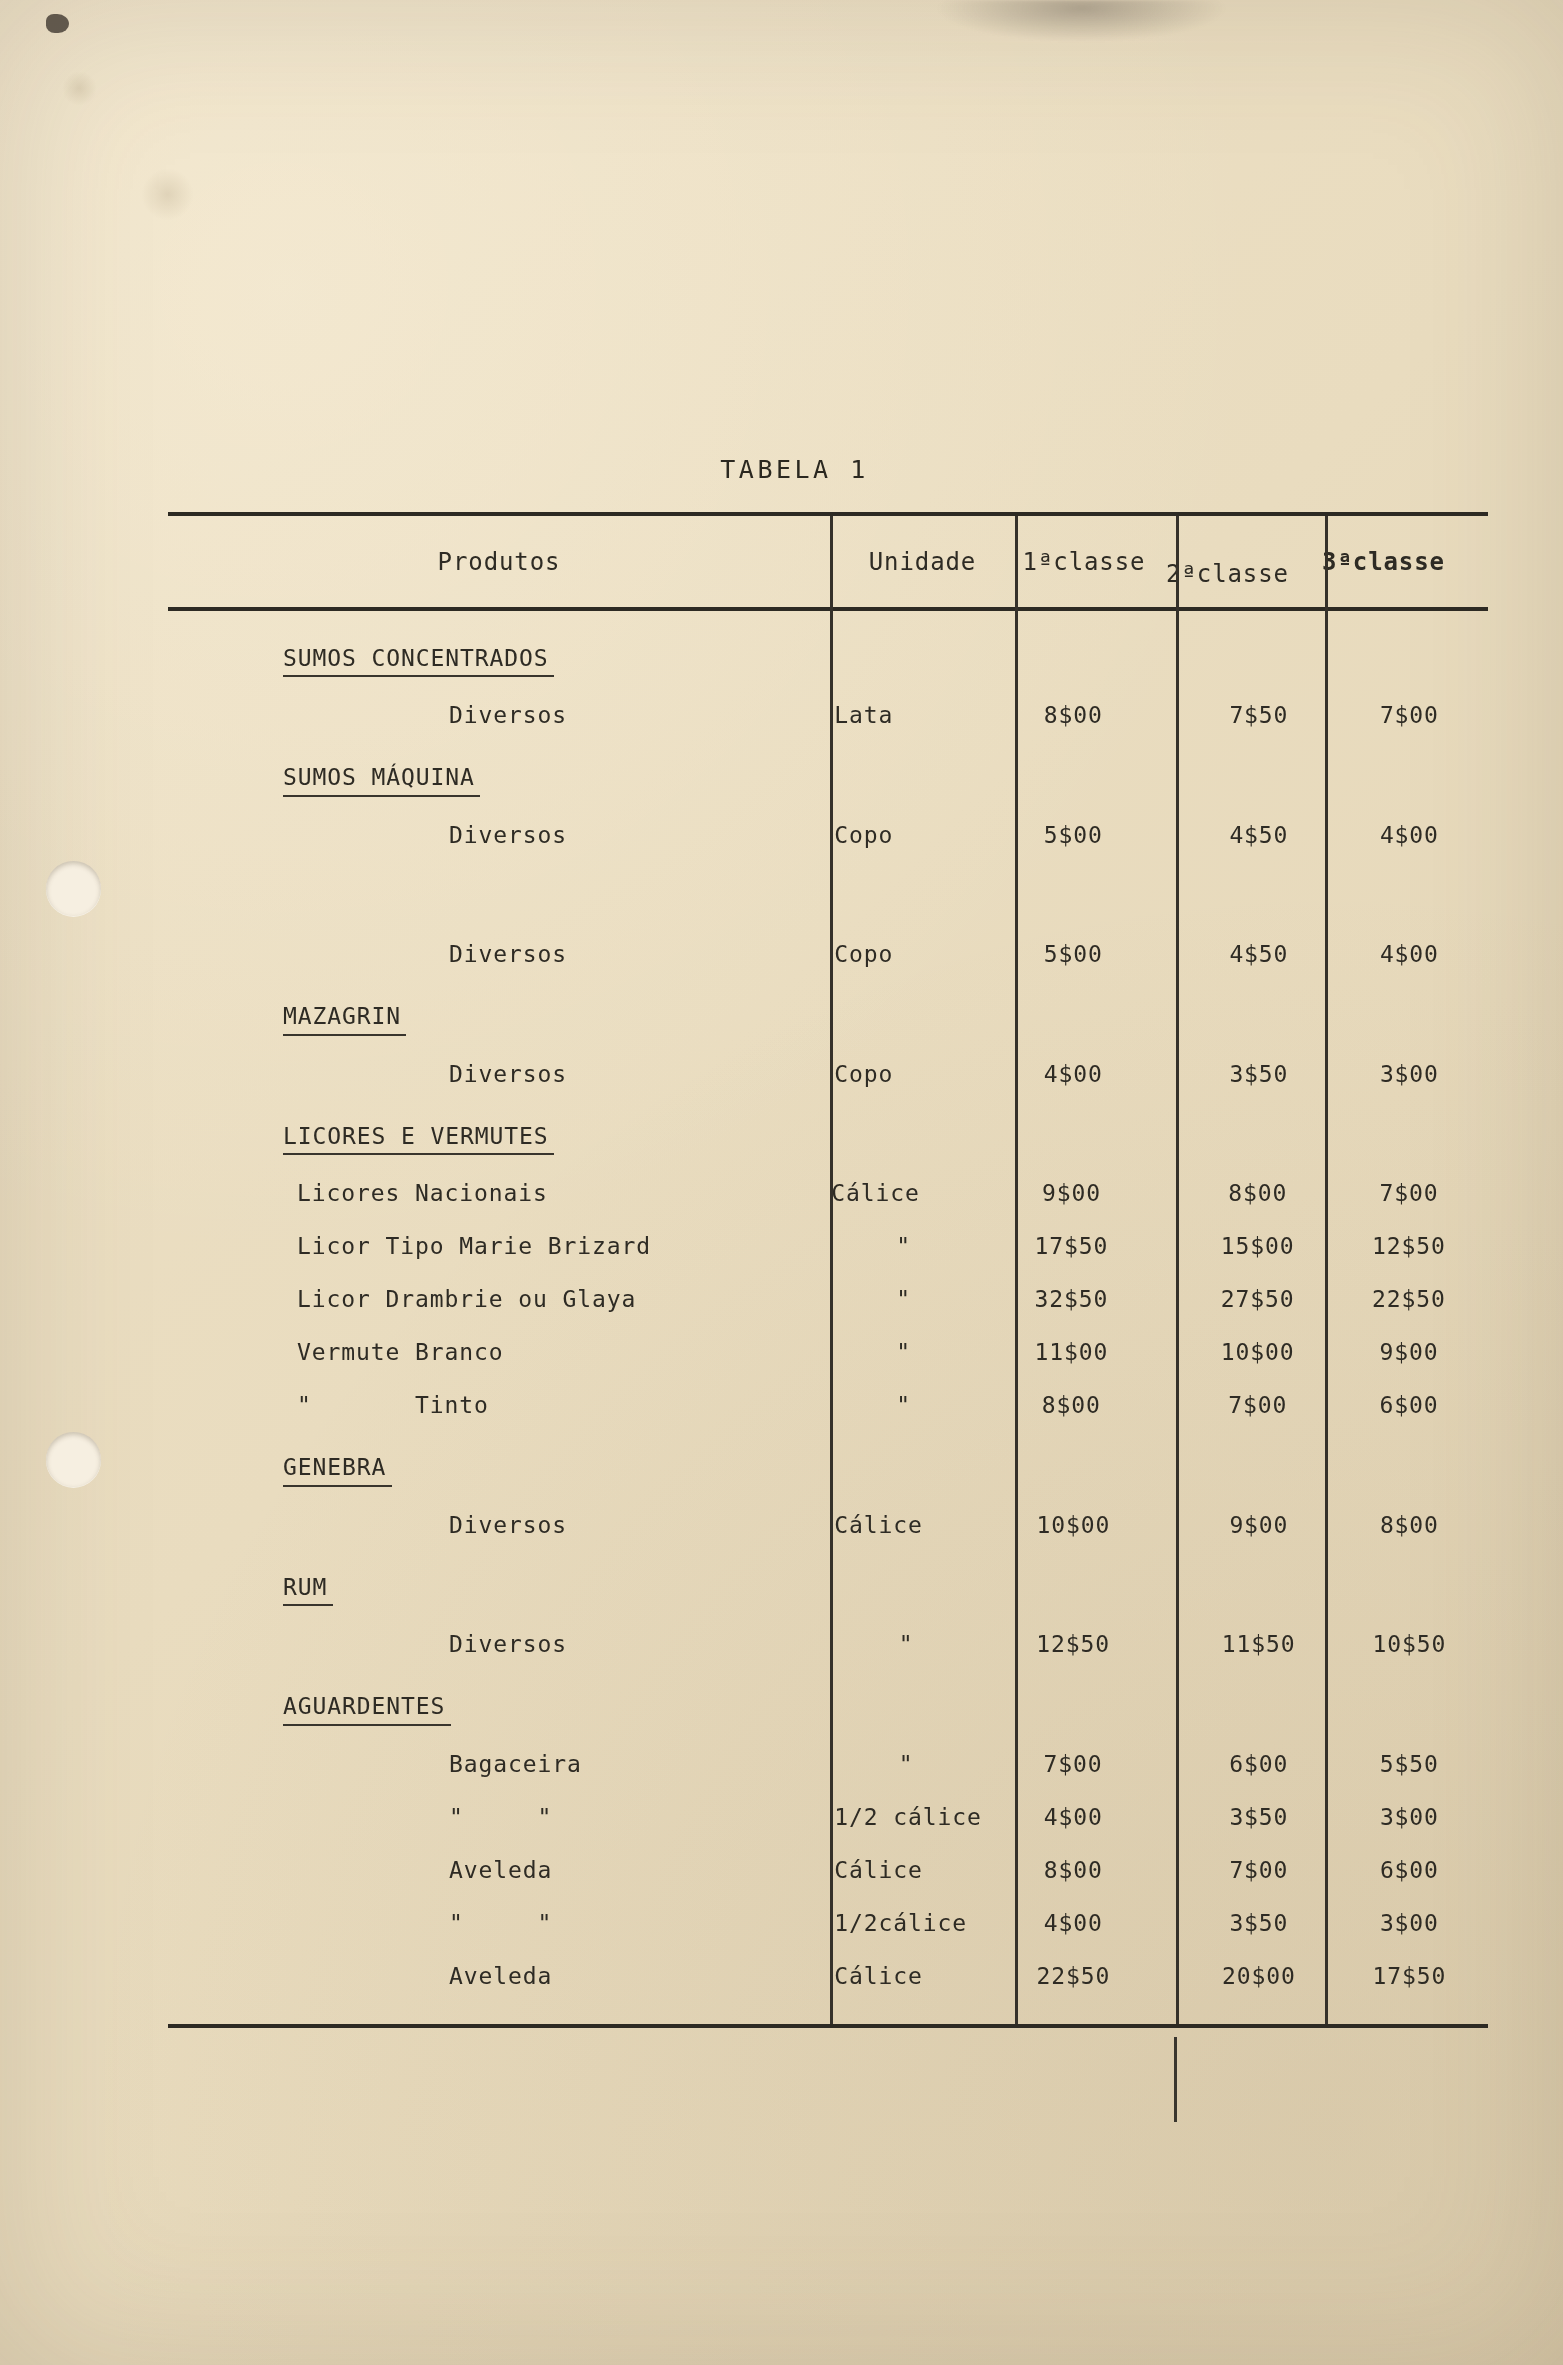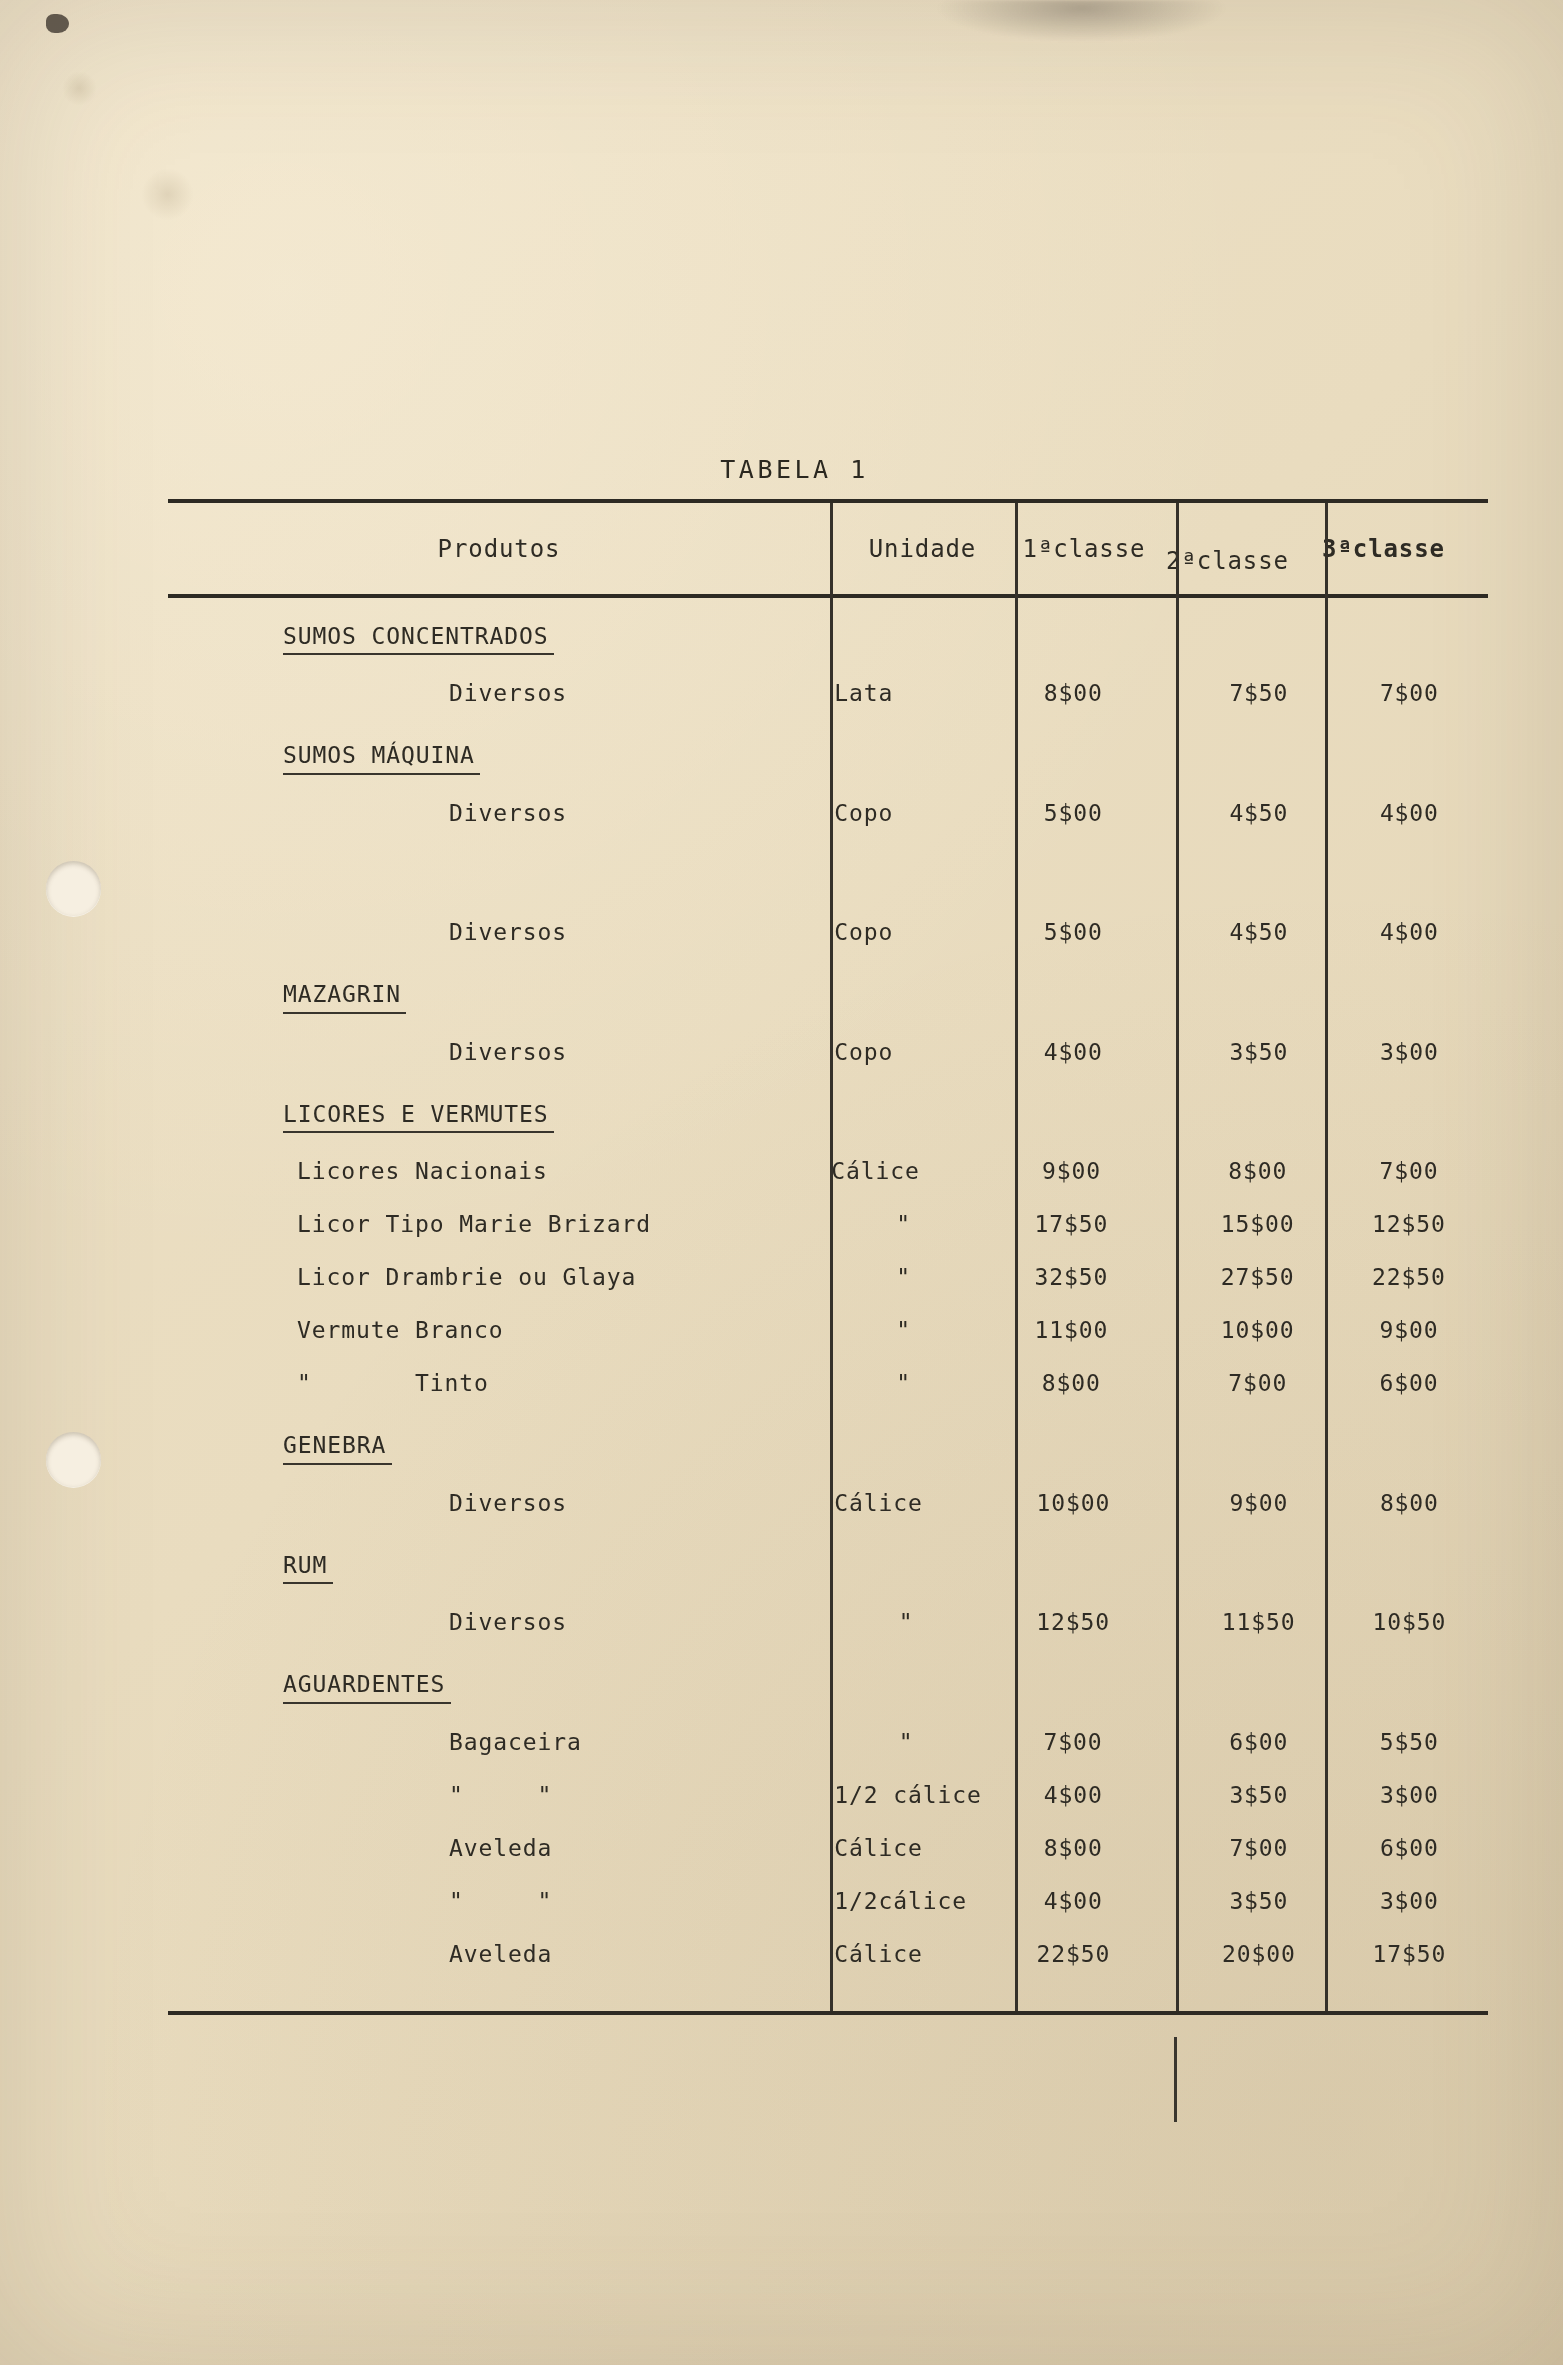--- a/index.html
+++ b/index.html
@@ -55,21 +55,21 @@
     top: 455px; left: 0; width: 1589px;
     text-align: center;
     font-size: 25px;
     letter-spacing: 3.5px;
     color: #2b2820;
   }
 
   
   .table-wrap {
     position: absolute;
-    left: 168px; top: 499px;
+    left: 168px; top: 512px;
     width: 1320px; height: 1516px;
     border-top: 4.4px solid #2d2a23;
     border-bottom: 4.4px solid #2d2a23;
     box-sizing: border-box;
   }
   .vline {
     position: absolute; top: 0; bottom: 0;
     width: 2.6px;
     background: #35312a;
   }
@@ -87,21 +87,21 @@
     font-size: 24px;
     letter-spacing: 0.9px;
   }
   .hcell { display: flex; align-items: center; justify-content: center; height: 100%; box-sizing: border-box; }
   .h-prod { width: 662px; }
   .h-uni  { width: 185px; }
   .h-1    { width: 138px; }
   .h-2    { width: 149px; margin-top: 24px; }
   .h-3    { width: 163px; font-weight: bold; }
 
-  .tbody { padding-top: 2px; }
+  .tbody { padding-top: 11px; }
 
   .trow {
     display: flex;
     align-items: center;
     height: 53px;
     font-size: 23px;
     letter-spacing: 0.9px;
   }
   .trow.section { height: 55px; margin-top: 11.5px; }
 

